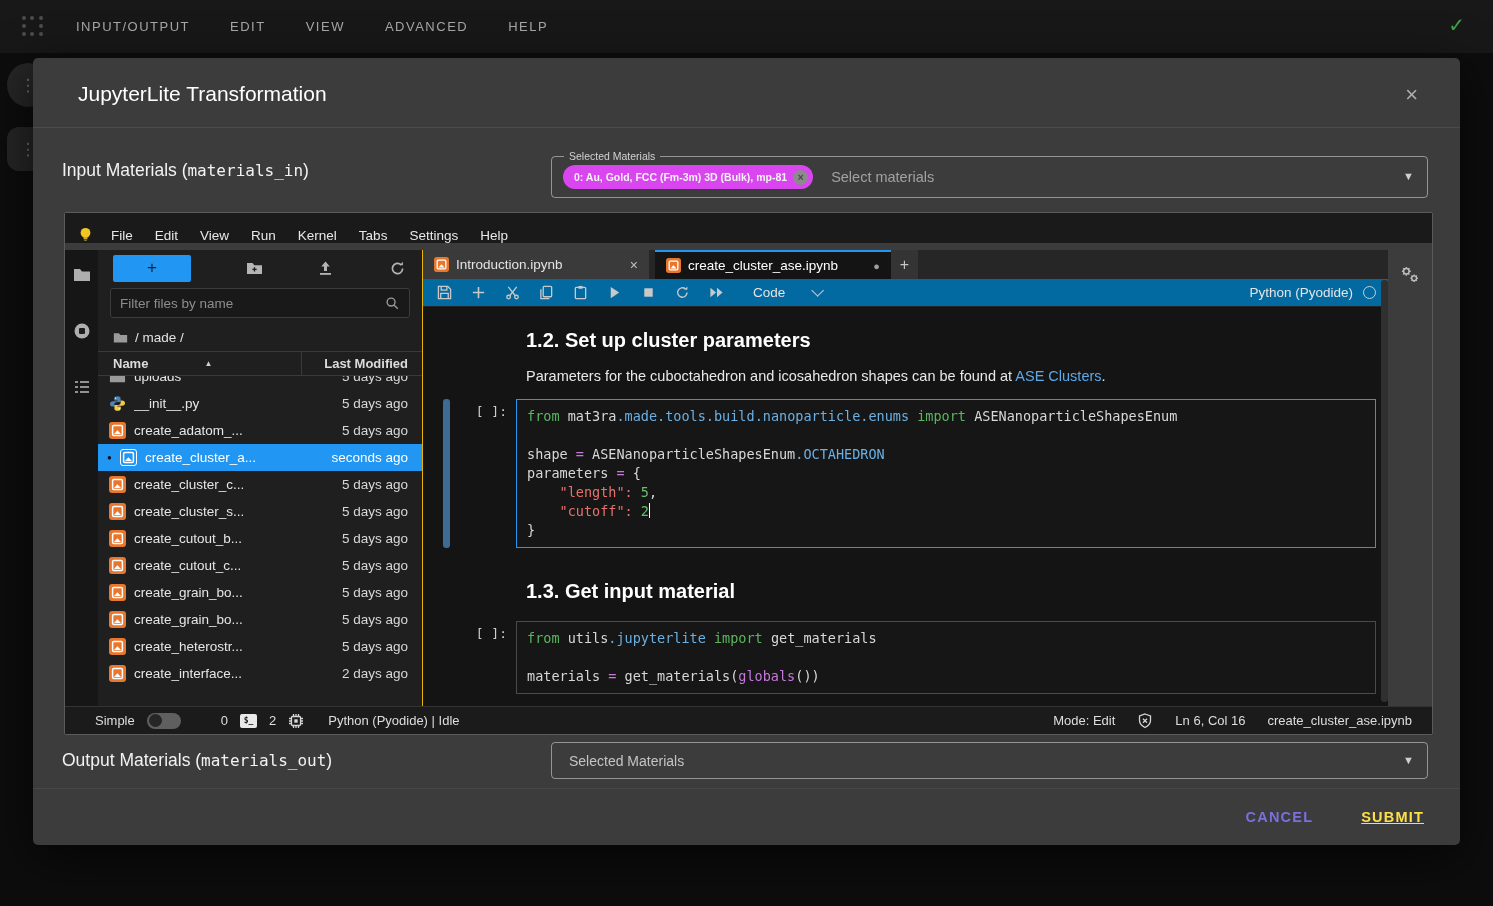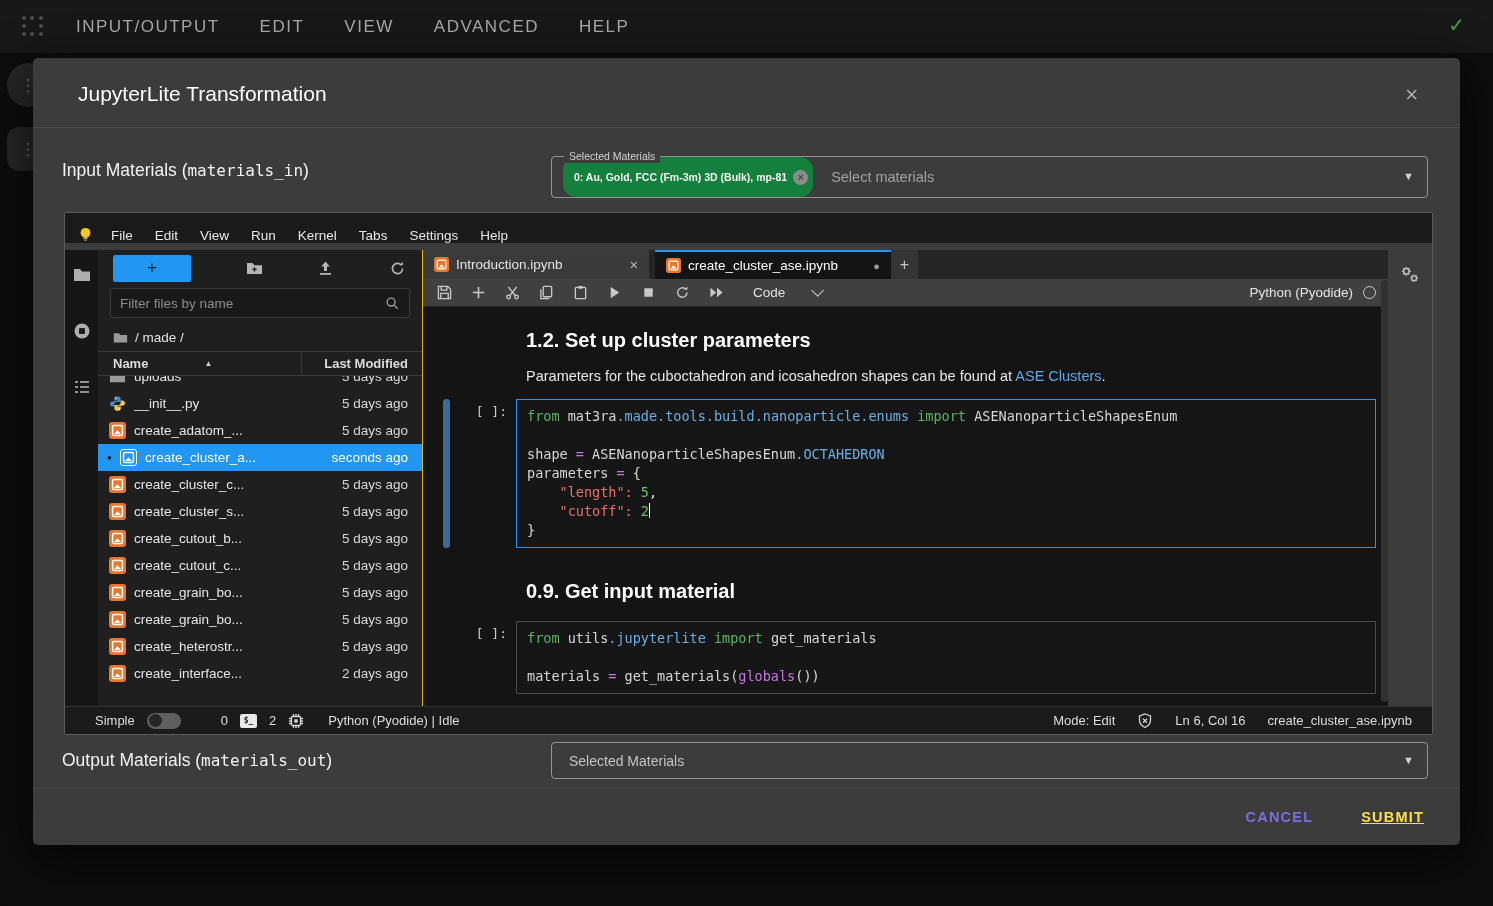--- a/index.html
+++ b/index.html
@@ -8,21 +8,21 @@
           background:#0d0d0d; font-family:"Liberation Sans",sans-serif; }
 
   
   .topbar { position:absolute; top:0; left:0; right:0; height:53px; background:#181818;
             display:flex; align-items:center; padding-left:22px; z-index:1; }
   .logo-dots { width:22px; height:22px; display:grid; grid-template-columns:repeat(3,1fr);
                gap:3px; margin-right:32px; }
   .logo-dots i { width:4px; height:4px; border-radius:50%; background:#4d4d4d; }
   .logo-dots i.hole { background:transparent; }
   .topmenu { display:flex; gap:40px; }
-  .topmenu .tm-item { color:#a8a8a8; font-size:17px; letter-spacing:1.5px; cursor:default; }
+  .topmenu .tm-item { color:#a8a8a8; font-size:13px; letter-spacing:1.5px; cursor:default; }
   .top-check { position:absolute; right:28px; top:13px; color:#43a047; font-size:20px; }
 
   
   .fab { position:absolute; width:42px; height:44px; border-radius:50%; background:#262626;
          color:#6f6f6f; display:flex; align-items:center; justify-content:center; font-size:17px; z-index:2; }
   .fab1 { left:7px; top:63px; }
   .fab2 { left:7px; top:127px; border-radius:12px; }
 
   
   .dialog { position:absolute; left:33px; top:58px; width:1427px; height:787px;
@@ -35,22 +35,22 @@
   .io-row { position:absolute; left:29px; right:32px; }
   .io-row.input { top:84px; height:58px; }
   .io-label { position:absolute; left:0; top:18px; color:#f2f2f2; font-size:17.5px; }
   .io-label .mono { font-family:"DejaVu Sans Mono",monospace; font-size:16px; }
 
   .mui-select { position:absolute; left:489px; right:0; top:14px; height:42px;
                 border:1px solid rgba(255,255,255,.45); border-radius:4px;
                 display:flex; align-items:center; padding:0 38px 0 11px; cursor:pointer; }
   .mui-label { position:absolute; top:-7px; left:12px; background:#3c3c3c; padding:0 5px;
                font-size:10.5px; color:#d2d2d2; line-height:13px; }
-  .chip { display:flex; align-items:center; background:#15803d; border-radius:13px;
-          height:40px; padding:0 5px 0 11px; color:#f3f3f3; font-size:10.5px; font-weight:bold;
+  .chip { display:flex; align-items:center; background:#d946ef; border-radius:13px;
+          height:24px; padding:0 5px 0 11px; color:#f3f3f3; font-size:10.5px; font-weight:bold;
           white-space:nowrap; }
   .chip-x { width:15px; height:15px; margin-left:6px; border-radius:50%; background:#8b8b8b;
             color:#474747; font-size:10px; display:flex; align-items:center; justify-content:center;
             cursor:pointer; font-weight:bold; }
   .sel-placeholder { margin-left:18px; color:#a2a2a2; font-size:14.5px; }
   .sel-caret { position:absolute; right:13px; top:13px; color:#cfcfcf; font-size:11px; }
 
   
   .jupyter { position:absolute; left:31px; top:154px; width:1369px; height:523px;
              display:flex; flex-direction:column; border:1px solid #5b5b5b; border-radius:2px;
@@ -115,21 +115,21 @@
   .tab { display:flex; align-items:center; gap:7px; padding:0 11px; font-size:13.5px; cursor:pointer; }
   .tab.inactive { background:#3a3a3a; color:#e3e3e3; width:226px; margin-right:6px; }
   .tab.inactive .tab-x { margin-left:auto; color:#c0c0c0; font-size:14px; }
   .tab.active { background:#141414; color:#fff; border-top:2px solid #2196f3; width:236px; }
   .tab.active .dirty { margin-left:auto; color:#9e9e9e; font-size:11px; }
   .tab-add { width:27px; background:#343434; color:#c5c5c5; display:flex; align-items:center;
              justify-content:center; font-size:16px; cursor:pointer; }
   .tab-nbicon { width:15px; height:15px; flex:none; }
 
   .j-toolbar { height:28px; display:flex; align-items:center; gap:19px; padding:0 12px 0 14px;
-               background:#404040; border-bottom:1px solid #242424; flex:none; padding-right:56px; }
+               background:#0369a1; border-bottom:1px solid #242424; flex:none; padding-right:56px; }
   .tb-icon { width:15px; height:15px; color:#c9c9c9; cursor:pointer; flex:none; }
   .tb-mode { display:flex; align-items:center; gap:26px; color:#e4e4e4; font-size:13.5px;
              margin-left:10px; cursor:pointer; }
   .chev { width:9px; height:9px; border-right:1.6px solid #c9c9c9; border-bottom:1.6px solid #c9c9c9;
           transform:rotate(45deg) translateY(-3px); }
   .tb-right { margin-left:auto; display:flex; align-items:center; gap:10px; color:#e4e4e4;
               font-size:13.5px; }
   .kernel-circle { width:13px; height:13px; border:1.6px solid #cdcdcd; border-radius:50%; }
 
   .j-content { flex:1; position:relative; overflow:hidden; padding-right:56px; }
@@ -584,21 +584,21 @@
                   <div class="code-line"><span class="tk-kw">from </span><span class="tk-pl">mat3ra</span><span class="tk-prop">.made</span><span class="tk-prop">.tools</span><span class="tk-prop">.build</span><span class="tk-prop">.nanoparticle</span><span class="tk-prop">.enums</span><span class="tk-pl"> </span><span class="tk-kw">import</span><span class="tk-pl"> ASENanoparticleShapesEnum</span></div>
                   <div class="code-line">&nbsp;</div>
                   <div class="code-line"><span class="tk-pl">shape </span><span class="tk-op">=</span><span class="tk-pl"> ASENanoparticleShapesEnum</span><span class="tk-prop">.OCTAHEDRON</span></div>
                   <div class="code-line"><span class="tk-pl">parameters </span><span class="tk-op">=</span><span class="tk-pl"> {</span></div>
                   <div class="code-line"><span class="tk-pl">    </span><span class="tk-str">"length"</span><span class="tk-str">:</span><span class="tk-pl"> </span><span class="tk-num">5</span><span class="tk-pl">,</span></div>
                   <div class="code-line"><span class="tk-pl">    </span><span class="tk-str">"cutoff"</span><span class="tk-str">:</span><span class="tk-pl"> </span><span class="tk-num">2</span><span class="cursor"></span></div>
                   <div class="code-line"><span class="tk-pl">}</span></div>
                 </div>
             </div>
 
-            <div class="nb-h" style="margin-top:32px">0.9. Get input material</div>
+            <div class="nb-h" style="margin-top:32px">1.3. Get input material</div>
 
             <div class="nb-cell" style="margin-top:18px">
               <div class="collapser ghost"></div>
               <div class="cell-prompt">[ ]:</div>
               <div class="cell-editor">
                   <div class="code-line"><span class="tk-kw">from </span><span class="tk-pl">utils</span><span class="tk-prop">.jupyterlite</span><span class="tk-pl"> </span><span class="tk-kw">import</span><span class="tk-pl"> get_materials</span></div>
                   <div class="code-line">&nbsp;</div>
                   <div class="code-line"><span class="tk-pl">materials </span><span class="tk-op">=</span><span class="tk-pl"> get_materials(</span><span class="tk-bi">globals</span><span class="tk-pl">())</span></div>
                 </div>
             </div>

